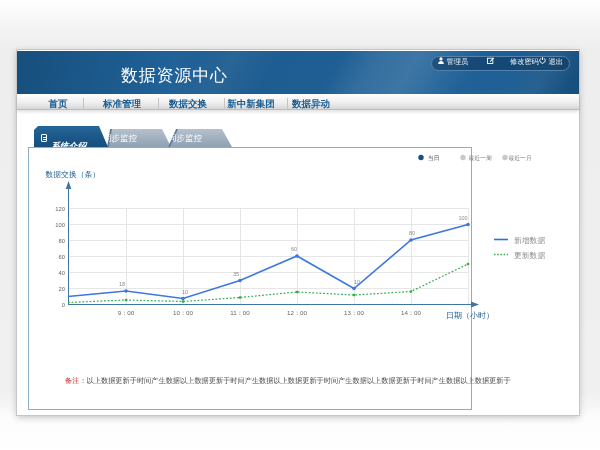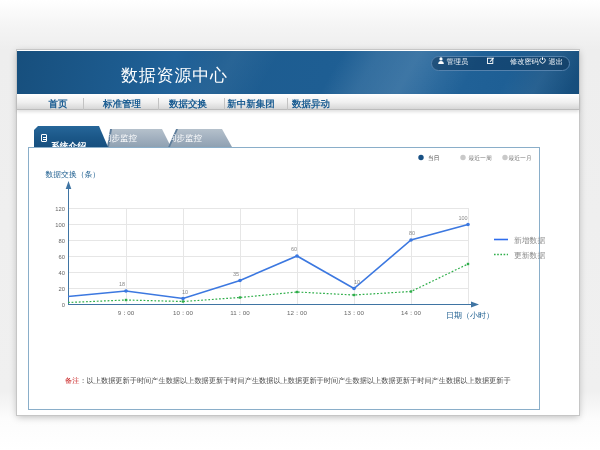--- a/index.html
+++ b/index.html
@@ -47,37 +47,37 @@
 .nav span.item { position:absolute; top:4px; transform:translateX(-50%); font-size:9.5px; font-weight:bold; color:#1b5d92; white-space:nowrap; }
 .nav span.nsep { position:absolute; top:4px; width:1px; height:12px; background:#c3c3c3; }
 
 .tab-act {
   position:absolute; left:17px; top:76px; width:74px; height:21px;
   background:linear-gradient(180deg,#266699 0%,#1b5788 55%,#164f7f 100%);
   clip-path: polygon(0 4px, 4px 0, calc(100% - 9px) 0, 100% 100%, 0 100%);
   color:#fff; font-size:8.8px; font-weight:bold; line-height:21px;
   z-index:3;
 }
-.tab-act .txt { position:absolute; left:17px; top:10px; }
+.tab-act .txt { position:absolute; left:17px; top:10px;font-style:italic; }
 .tab-act .ic { position:absolute; left:7px; top:8px; width:6px; height:8px; border:1px solid #fff; border-radius:1px; background:transparent; }
 .tab-act .ic:before { content:""; position:absolute; left:0.5px; top:1.5px; width:3px; height:1px; background:#fff; }
 .tab-act .ic:after { content:""; position:absolute; left:0.5px; top:3.5px; width:3px; height:1px; background:#fff; }
 .tab-g {
   position:absolute; top:79px; height:18px; z-index:2;
   background: linear-gradient(180deg, #b5c1cc 0%, #a2b0bf 50%, #8fa1b2 100%);
   color:#fff; font-size:8.5px; font-weight:normal; line-height:18px; text-align:left;
 }
 #tab2 { left:86px; width:68px; clip-path: polygon(7px 0, 59px 0, 68px 18px, 4px 18px); }
 #tab2 .edge { position:absolute; left:0; top:0; width:12px; height:18px; background:#5e7d9b; clip-path: polygon(7px 0, 9px 0, 6px 18px, 4px 18px); }
 #tab3 { left:151px; width:64px; clip-path: polygon(8px 0, 54px 0, 64px 18px, 0 18px); }
 #tab3 .edge { position:absolute; left:0; top:0; width:12px; height:18px; background:#5e7d9b; clip-path: polygon(8px 0, 10px 0, 2px 18px, 0 18px); }
 .tab-g .txt { position:absolute; left:0; right:0; top:0; }
 
 .cbox {
-  position:absolute; left:11px; top:97px; width:512px; height:263px;
+  position:absolute; left:11px; top:97px; width:444px; height:263px;
   background:#fff; border:1px solid #8aaec9; z-index:1;
 }
 .note { position:absolute; left:36px; top:204px; font-size:7.2px; color:#4a4a4a; white-space:nowrap;margin-top:24px; }
 .note b { color:#cc2b2b; font-weight:normal; }
 </style>
 </head>
 <body>
 <div id="page">
   <div class="header">
     <div class="hstreak1"></div>

